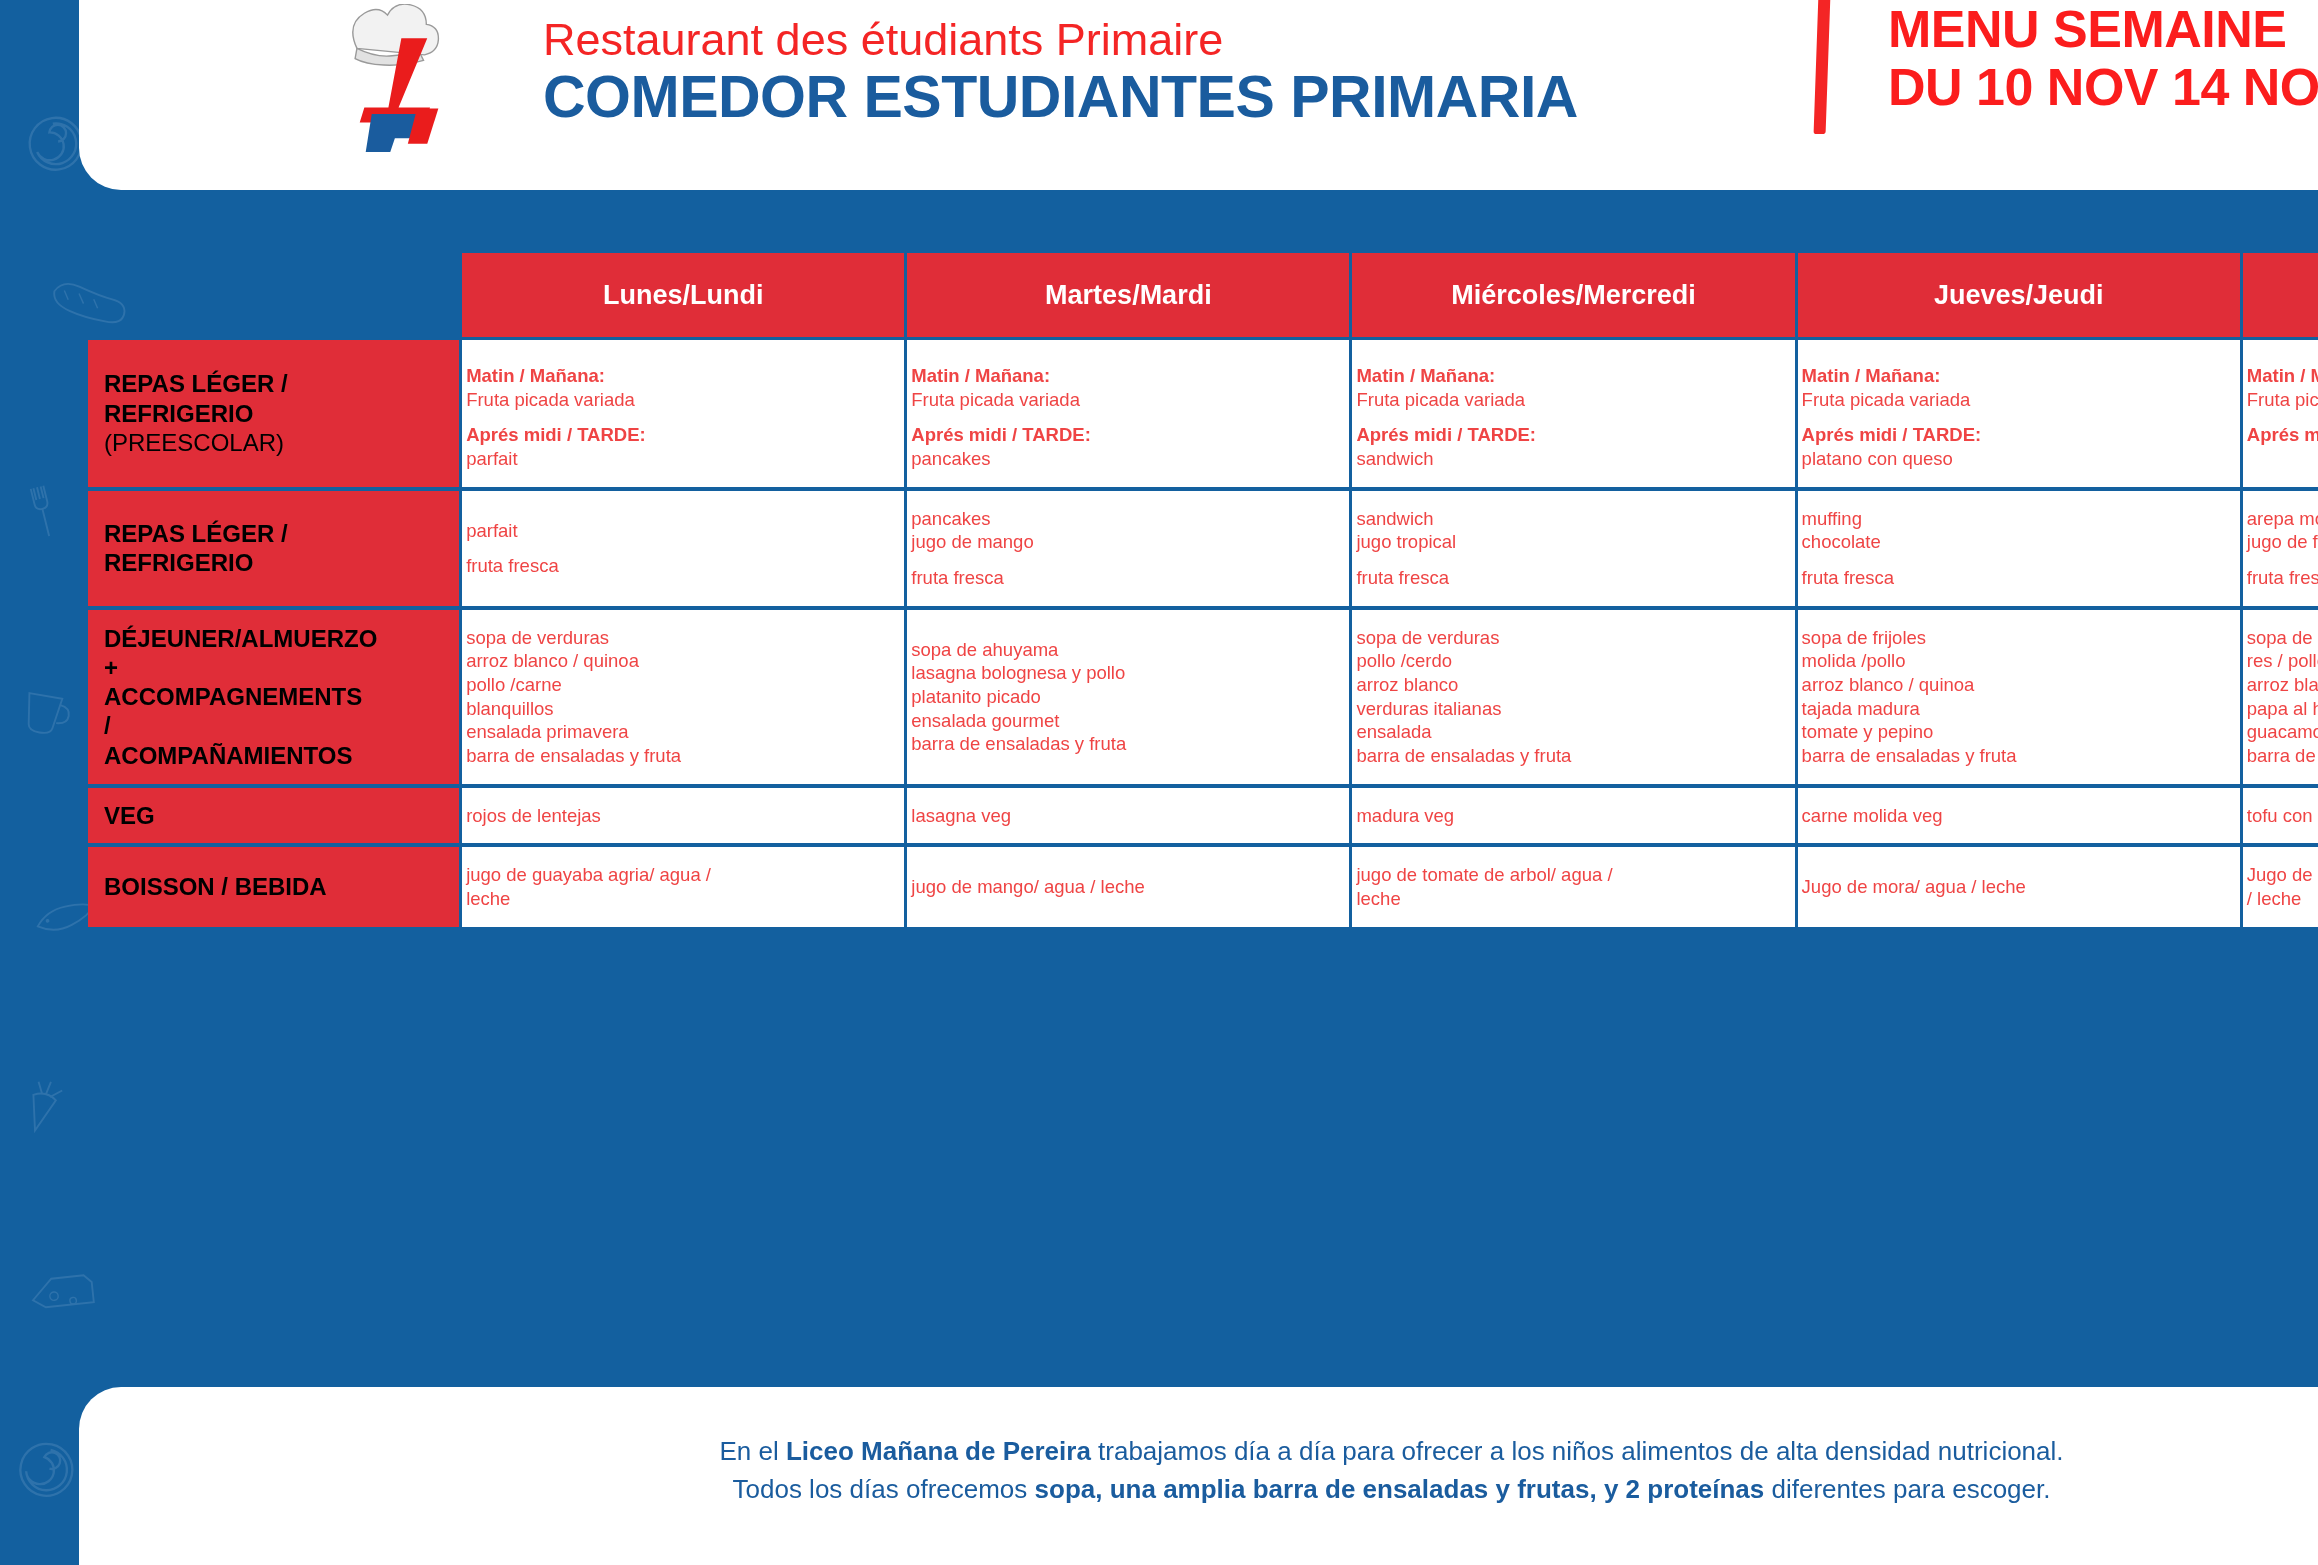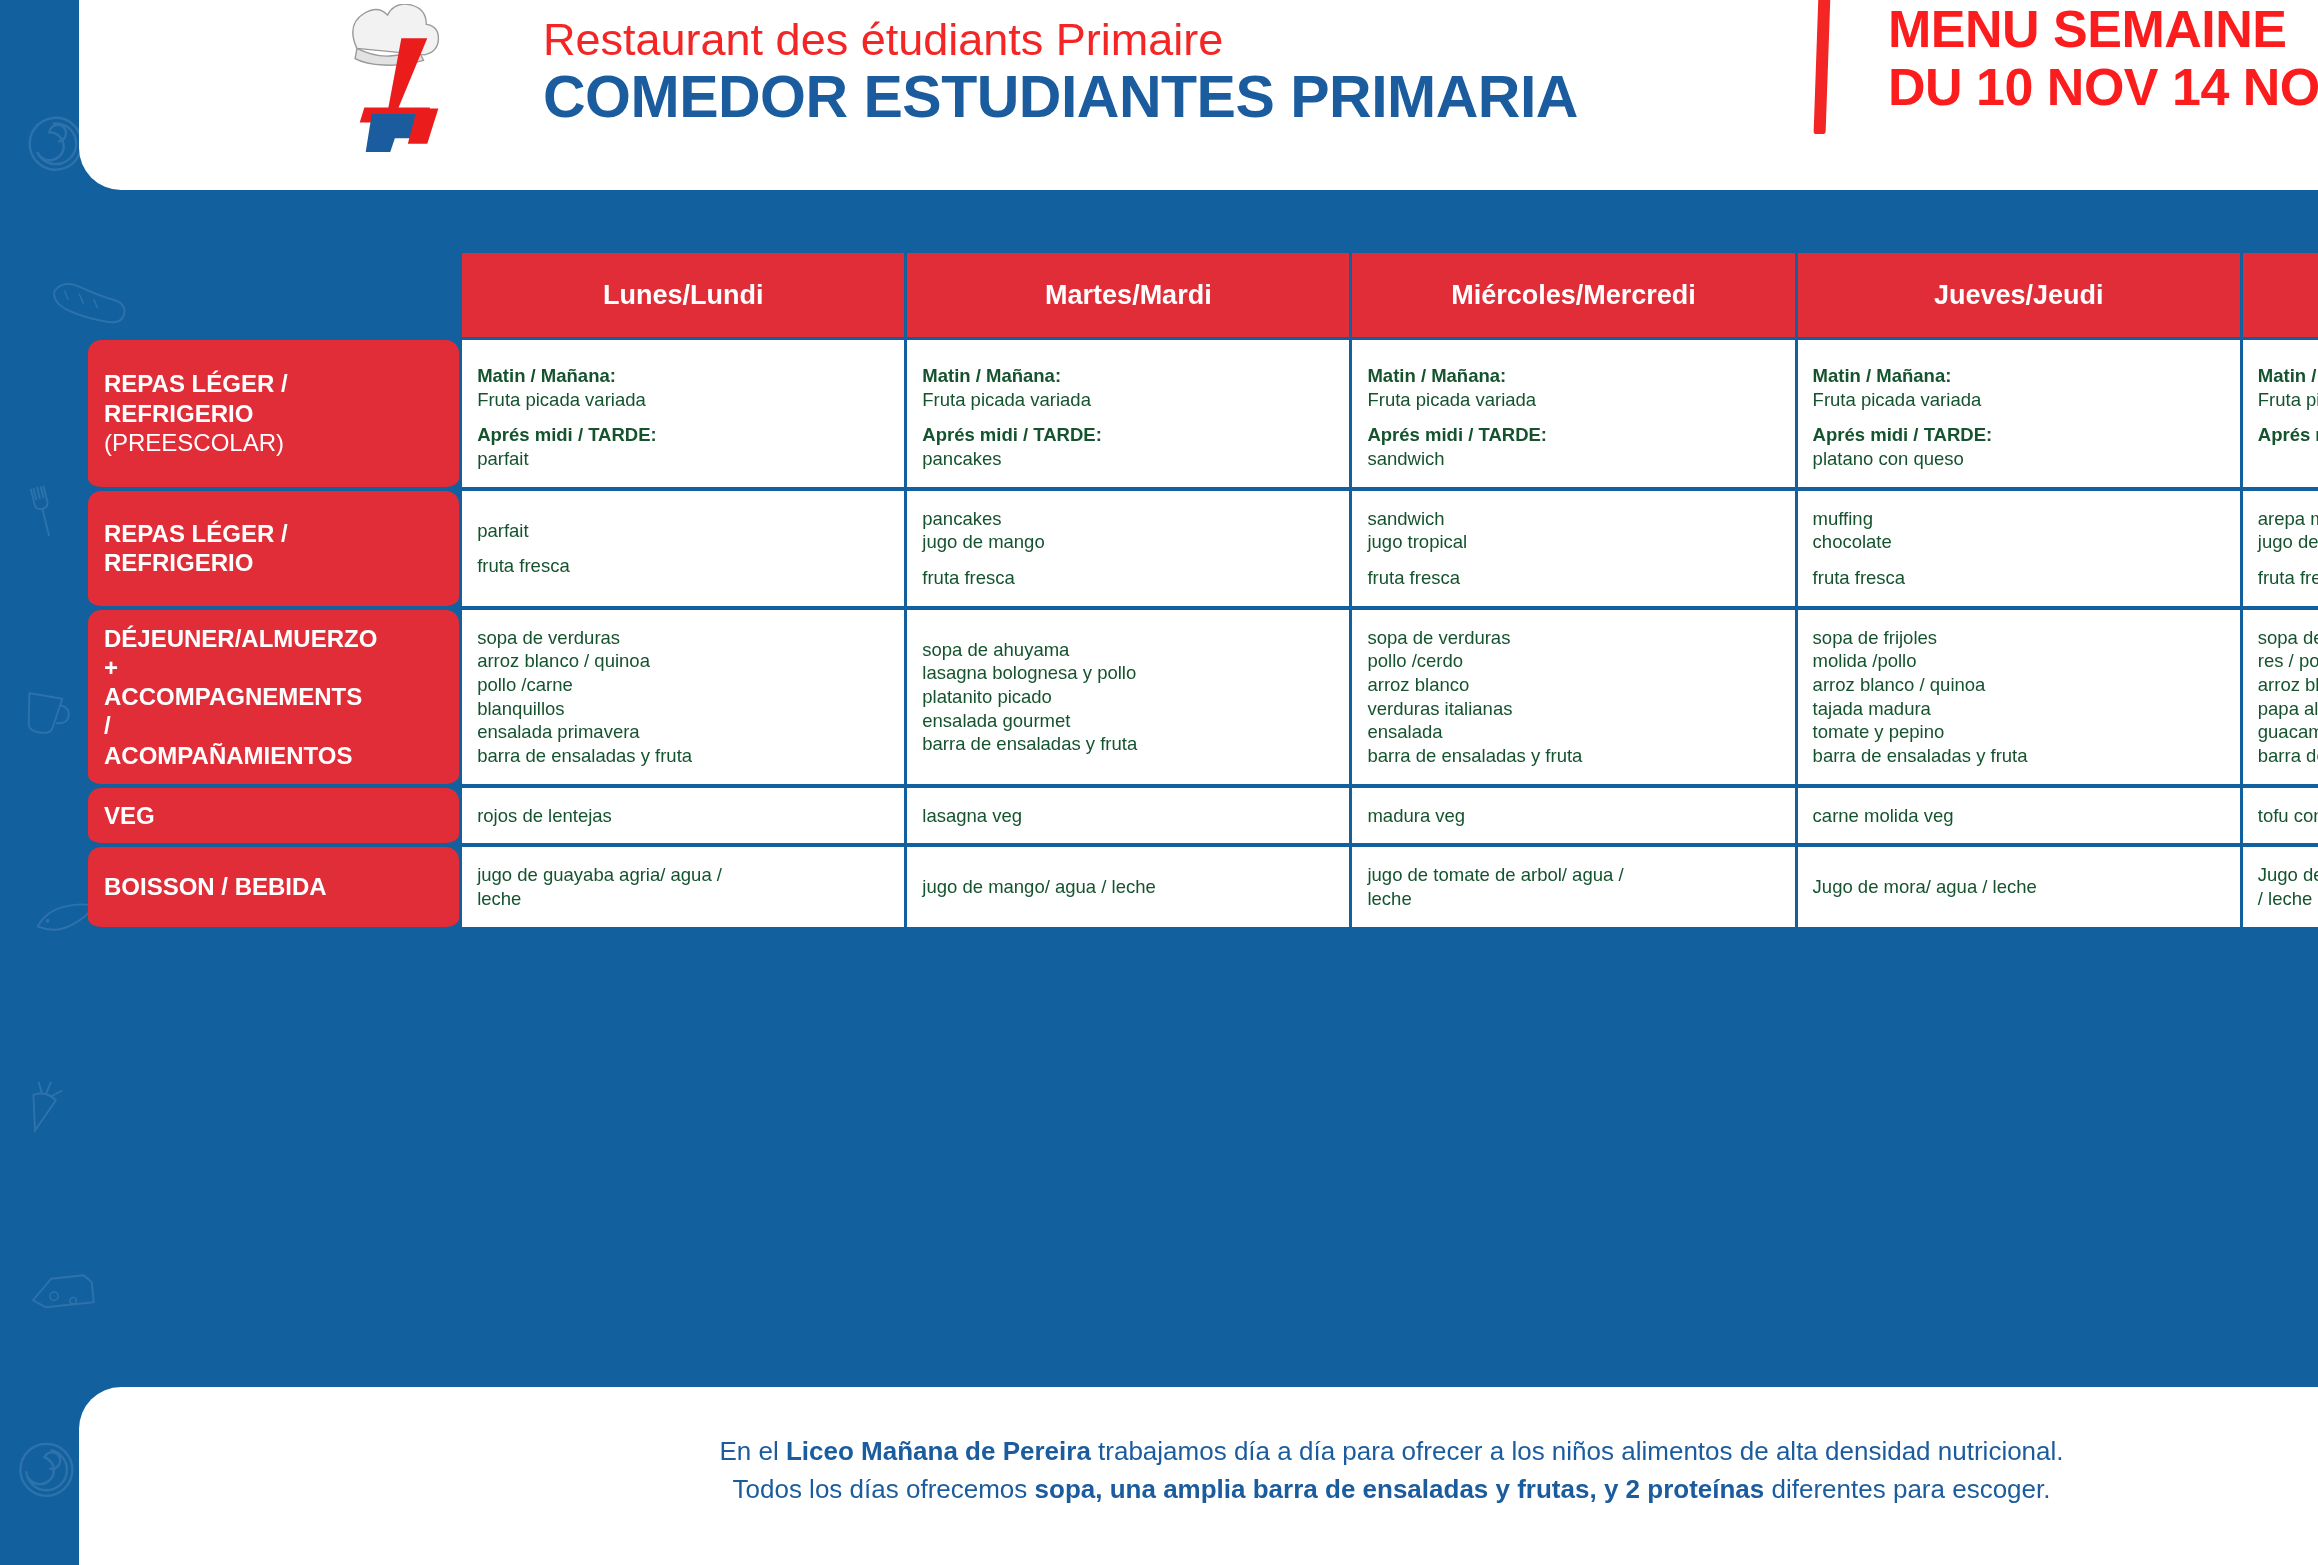--- a/index.html
+++ b/index.html
@@ -107,38 +107,37 @@
     vertical-align: middle;
     border-left: 3.2px solid #13609f;
     border-bottom: 3.2px solid #13609f;
   }
   #menu-table th.corner {
     background: transparent;
     border: none;
   }
   td.rowlabel {
     background: #e02d38;
-    color: #ffffff;
+    color: #000000;
     font-size: 24px;
     font-weight: 800;
     line-height: 1.22;
     padding: 0 29px 0 16px;
     vertical-align: middle;
     border-bottom: 4.2px solid #13609f;
-    border-radius: 13px;
   }
   td.rowlabel .soft {
     font-weight: 400;
   }
   td.daydata {
     background: #ffffff;
-    color: #14532d;
+    color: #ef4444;
     font-size: 18.5px;
     line-height: 1.28;
-    padding: 16px 14px 16px 15px;
+    padding: 16px 14px 16px 4px;
     vertical-align: middle;
     border-left: 3.2px solid #13609f;
     border-bottom: 4.2px solid #13609f;
   }
   tr.r-preescolar td.daydata { vertical-align: top; padding-top: 24px; }
   .lbl-strong { font-weight: 800; display: block; }
   .gap { height: 12px; }
   .line { display: block; }
 
   

